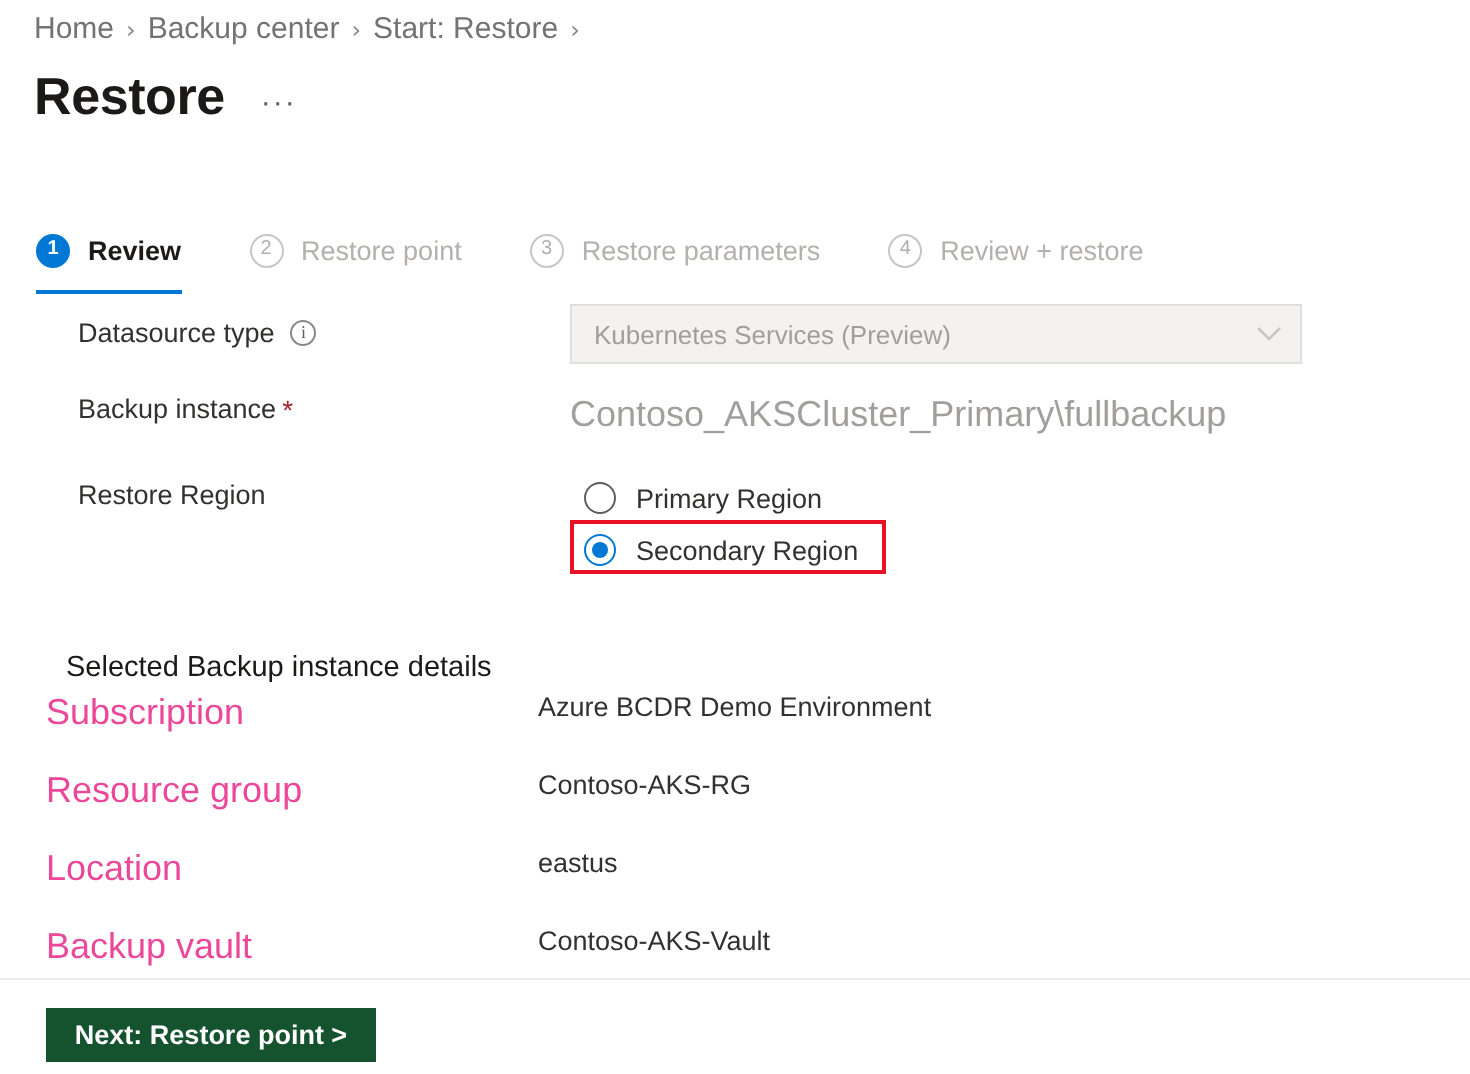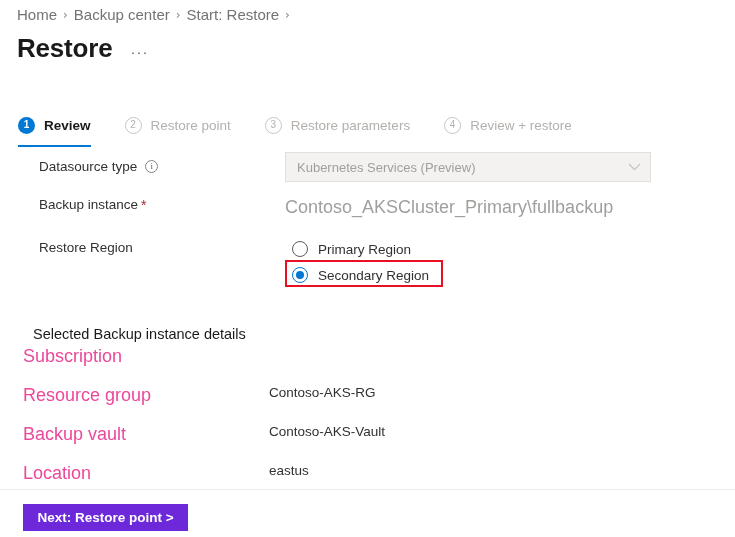--- a/index.html
+++ b/index.html
@@ -283,21 +283,21 @@
     width: 735px;
     height: 1px;
     background: #edebe9;
   }
   .next-button {
     position: absolute;
     left: 23px;
     top: 504px;
     height: 27px;
     min-width: 165px;
-    background: #6d28d9;
+    background: #14532d;
     color: #ffffff;
     border: none;
     font-size: 13.5px;
     font-weight: bold;
     font-family: "Liberation Sans", sans-serif;
     cursor: pointer;
     padding: 0 14px;
     display: flex;
     align-items: center;
     justify-content: center;
@@ -393,33 +393,34 @@
   </div>
 
 </div>
 
 <div class="details-head">Selected Backup instance details</div>
 
 <div class="details-list">
 
   <div class="detail-row">
     <div class="detail-label">Subscription</div>
+    <div class="detail-value">Azure BCDR Demo Environment</div>
   </div>
 
   <div class="detail-row">
     <div class="detail-label">Resource group</div>
     <div class="detail-value">Contoso-AKS-RG</div>
   </div>
 
   <div class="detail-row">
+    <div class="detail-label">Location</div>
+    <div class="detail-value">eastus</div>
+  </div>
+
+  <div class="detail-row">
     <div class="detail-label">Backup vault</div>
     <div class="detail-value">Contoso-AKS-Vault</div>
   </div>
 
-  <div class="detail-row">
-    <div class="detail-label">Location</div>
-    <div class="detail-value">eastus</div>
-  </div>
-
 </div>
 
 <div class="footer-sep"></div>
 <button class="next-button">Next: Restore point &gt;</button>
 
 </body></html>

